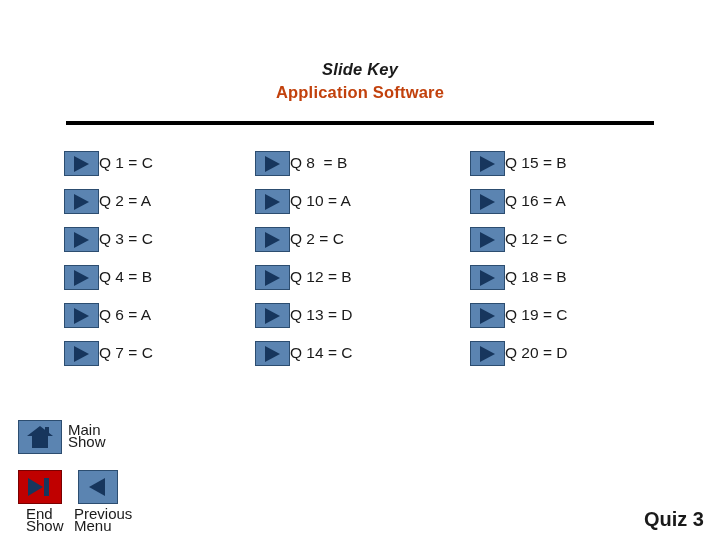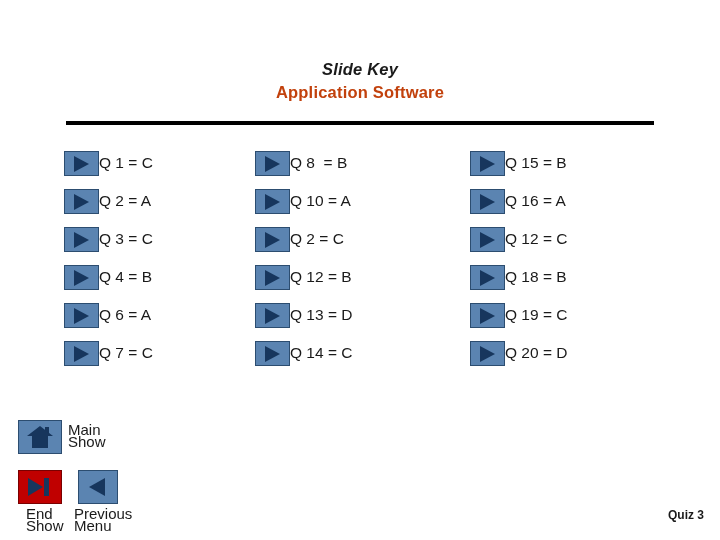--- a/index.html
+++ b/index.html
@@ -189,21 +189,21 @@
     line-height: 12px;
   }
   .cap-main { left: 68px; top: 424px; }
   .cap-end  { left: 26px; top: 508px; }
   .cap-prev { left: 74px; top: 508px; }
 
   .footer-right {
     position: absolute;
     right: 16px;
     top: 508px;
-    font-size: 12px;
+    font-size: 20px;
     font-weight: bold;
     color: #1a1a1a;
   }
 </style>
 </head>
 <body>
 
 <div class="slide">
 
   <div class="title-block">

